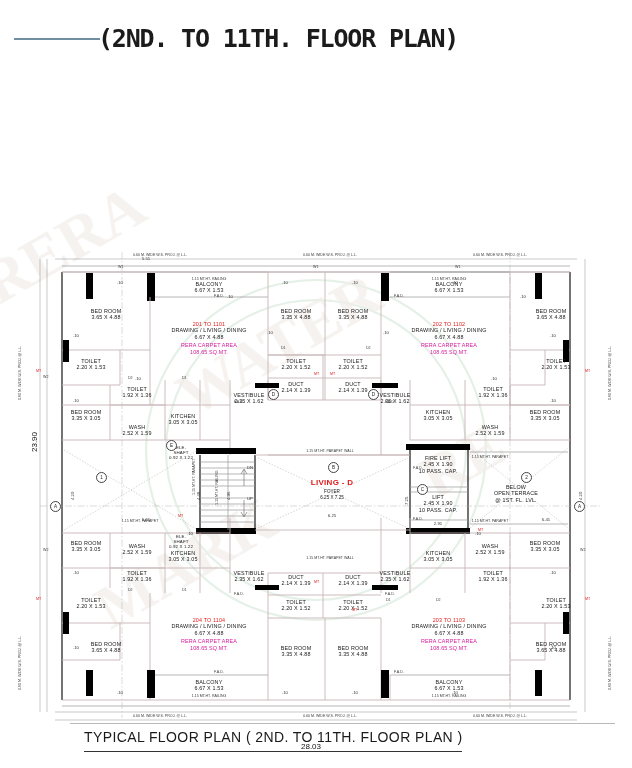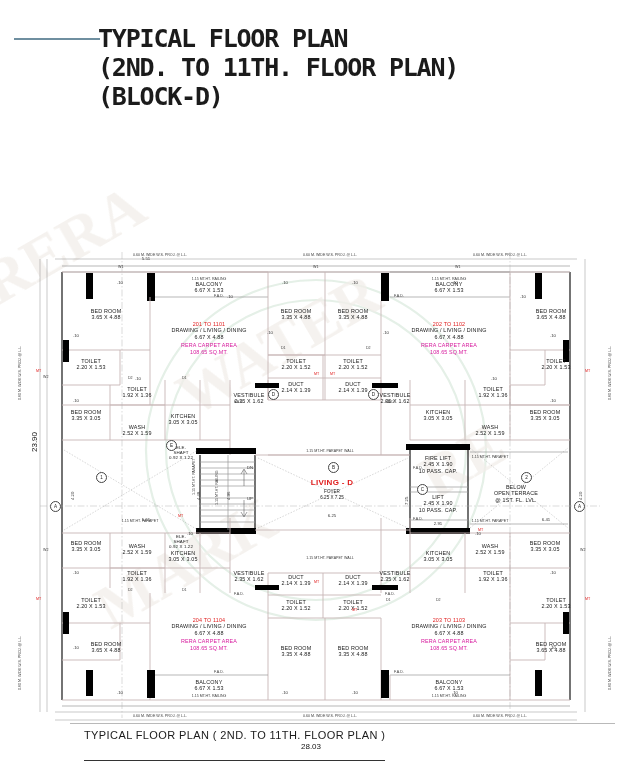--- a/index.html
+++ b/index.html
@@ -23,22 +23,22 @@
        color:#1a1a1a;white-space:nowrap;line-height:1.18;}
   .rm{font-size:5.4px;text-align:center;letter-spacing:.15px;}
   .rm b{font-weight:400;display:block;}
   .dim{font-size:4.3px;color:#333;}
   .tiny{font-size:3.6px;color:#3a3a3a;}
   .red{color:#e01b1b;}
   .mag{color:#d6179c;}
   .ctr{transform:translateX(-50%);text-align:center;}
   .vert{transform-origin:left top;}
 
-  #footer-cap{position:absolute;left:84px;top:729px;font-size:11px;
-      letter-spacing:.4px;color:#1a1a1a;border-bottom:1px solid #333;padding-bottom:19px;text-align:center;}
+  #footer-cap{position:absolute;left:84px;top:729px;font-size:14px;
+      letter-spacing:.4px;color:#1a1a1a;border-bottom:1px solid #333;padding-bottom:6px;text-align:center;}
   #footer-rule{position:absolute;left:70px;top:723px;width:545px;height:1px;background:#b9b9b9;}
   #dim-width{position:absolute;left:311px;top:742px;font-size:8px;transform:translateX(-50%);}
   #dim-height{position:absolute;left:30px;top:452px;font-size:8px;
       transform:rotate(-90deg);transform-origin:left top;}
 
   .bub{position:absolute;width:9px;height:9px;border:.6px solid #444;border-radius:50%;
        font-size:4.6px;line-height:9px;text-align:center;background:#fff;color:#222;}
 </style>
 </head>
 <body>
@@ -51,23 +51,21 @@
   <g fill="#e7e0d8" font-family="Liberation Serif, serif" font-size="62" font-weight="bold" opacity=".75">
     <text x="-12" y="120" transform="rotate(-30 60 120)">RERA</text>
     <text x="185" y="240" transform="rotate(-30 240 240)">WATER</text>
     <text x="100" y="440" transform="rotate(-30 180 440)">MARK</text>
     <text x="430" y="330" transform="rotate(-30 470 330)">RE</text>
   </g>
 </svg>
 
 <div id="title-rule"></div>
 <div id="title-block">
-  <div>TYPICAL FLOOR PLAN</div>
   <div>(2ND. TO 11TH. FLOOR PLAN)</div>
-  <div>(BLOCK-D)</div>
 </div>
 
 <svg id="plan" viewBox="0 0 632 768">
   <defs>
     <style>
       .w   { stroke:#000; stroke-width:1.1; }
       .wt  { stroke:#c7b6b6; stroke-width:.9; }
       .wg  { stroke:#9a9a9a; stroke-width:.7; }
       .dsh { stroke:#8a8a8a; stroke-width:.45; stroke-dasharray:4 2.5; }
       .dot { stroke:#9b9b9b; stroke-width:.4; stroke-dasharray:1.5 1.5; }

